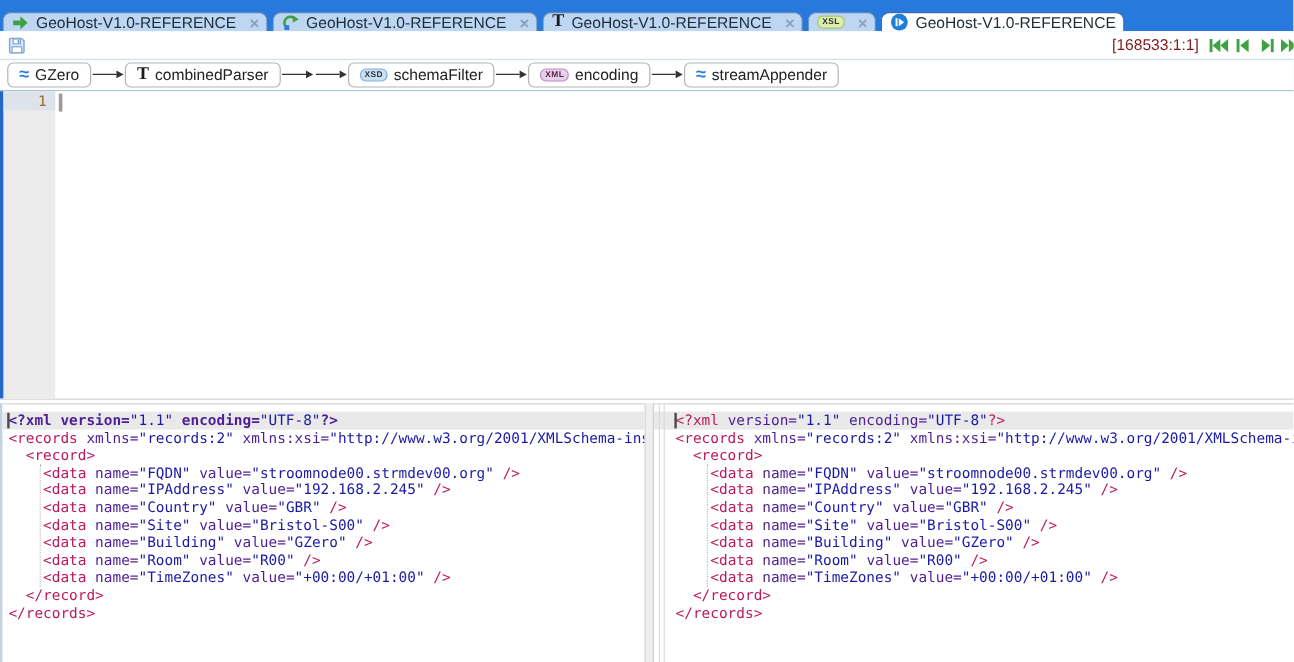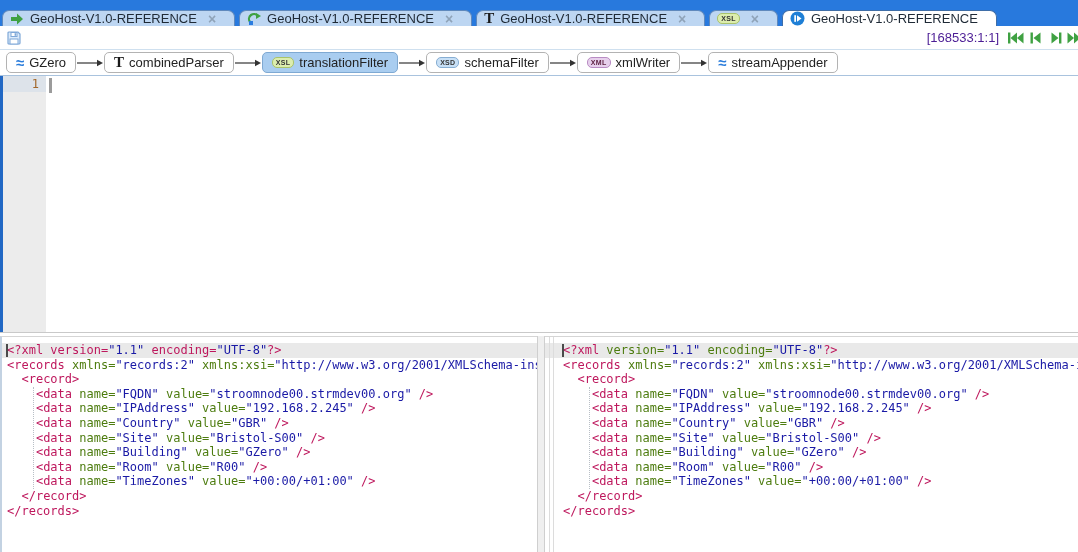--- a/index.html
+++ b/index.html
@@ -11,21 +11,21 @@
   }
   .app { width:1078px; height:552px; display:flex; flex-direction:column; }
 
   
   .tabbar {
     height:26px; background:#2879dd; display:flex; align-items:flex-end;
     padding-left:2px; gap:4px; flex:none;
   }
   .tab {
     height:16px; display:flex; align-items:center; gap:6px;
-    padding:0 18px 0 7px; background:#bdd6f2;
+    padding:0 6px 0 7px; background:#bdd6f2;
     border:1px solid #5f89bd; border-bottom:none;
     border-radius:7px 7px 0 0; font-size:13px; color:#1f2a36;
     white-space:nowrap; cursor:default;
   }
   .tab.active { background:#ffffff; border-color:#3f6ea8; }
   .tab .close { color:#8fa3b8; font-size:14px; line-height:1; margin-left:5px; font-weight:bold; }
   .tab .ticon { display:flex; align-items:center; }
   .serif-t { font-family:"Liberation Serif", serif; font-size:15px; font-weight:bold; color:#1a1a1a; line-height:1; }
 
   .badge {
@@ -36,21 +36,21 @@
   }
   .badge.xsl { background:#dcedae; border:1px solid #a9c36b; }
   .badge.xsd { background:#c8e0f6; border:1px solid #87aed3; }
   .badge.xml { background:#e7d0ec; border:1px solid #b98cc4; color:#5e2242; }
 
   
   .toolbar {
     height:24px; background:#fff; border-bottom:1px solid #cfe0ef;
     display:flex; align-items:center; padding-left:6px; flex:none; position:relative;
   }
-  .step-pos { margin-left:auto; font-size:13px; color:#4c1d95; }
+  .step-pos { margin-left:auto; font-size:13px; color:#7f1d1d; }
   .navgroup { display:flex; gap:3px; margin:0 -6px 0 8px; }
   .navbtn { width:17px; height:16px; display:flex; align-items:center; justify-content:center; }
 
   
   .pipebar {
     height:26px; background:#fff; border-bottom:1px solid #a9c3de;
     box-shadow:0 1px 0 #e3edf6; display:flex; align-items:center;
     padding-left:6px; flex:none;
   }
   .pill {
@@ -84,23 +84,23 @@
   .pane.left { width:537px; border-left:2px solid #c3d2e2; border-top:1px solid #d5d5d5; flex:none; }
   .vsplit { width:8px; background:#efefef; border-left:1px solid #cfcfcf; border-right:1px solid #cfcfcf; flex:none; }
   .pane.right { flex:1; border-top:1px solid #d5d5d5; }
   .pane .gline { position:absolute; top:0; bottom:0; width:0; border-left:1px solid #dcdcdc; }
   .code-line { height:14.6px; line-height:14.6px; white-space:pre; padding-left:5px; }
   .pane.right .code-line { padding-left:18px; }
   .code-line.hl { background:#e9e9e9; }
   .pane-cursor { position:absolute; top:7px; width:1.5px; height:13px; background:#4a4a4a; }
   .indent-guide { position:absolute; border-left:1px dotted #b8bfc6; width:0; }
 
-  .tok-pi   { color:#be185d; }
+  .tok-pi   { color:#4c1d95;font-weight:bold; }
   .tok-tag  { color:#be185d; }
-  .tok-attr { color:#4d7c0f; }
+  .tok-attr { color:#4c1d95; }
   .tok-str  { color:#1a1aa6; }
   .tok-text { color:#333; }
 </style>
 </head>
 <body>
 
 <div class="app">
 
   <div class="tabbar">
     <div class="tab">
@@ -195,39 +195,35 @@
           <polygon points="20,1.8 26,5 20,8.2" fill="#333"></polygon>
         </svg></span>
     <div class="pill">
       <span class="serif-t">T</span>
       <span>combinedParser</span>
     </div>
     <span class="parrow"><svg width="26" height="10">
           <line x1="0" y1="5" x2="20" y2="5" stroke="#333" stroke-width="1.2"></line>
           <polygon points="20,1.8 26,5 20,8.2" fill="#333"></polygon>
         </svg></span>
-    <div class="pill selected">
-      <span class="badge xsl">XSL</span>
-      <span>translationFilter</span>
-    </div>
     <span class="parrow"><svg width="26" height="10">
           <line x1="0" y1="5" x2="20" y2="5" stroke="#333" stroke-width="1.2"></line>
           <polygon points="20,1.8 26,5 20,8.2" fill="#333"></polygon>
         </svg></span>
     <div class="pill">
       <span class="badge xsd">XSD</span>
       <span>schemaFilter</span>
     </div>
     <span class="parrow"><svg width="26" height="10">
           <line x1="0" y1="5" x2="20" y2="5" stroke="#333" stroke-width="1.2"></line>
           <polygon points="20,1.8 26,5 20,8.2" fill="#333"></polygon>
         </svg></span>
     <div class="pill">
       <span class="badge xml">XML</span>
-      <span>xmlWriter</span>
+      <span>encoding</span>
     </div>
     <span class="parrow"><svg width="26" height="10">
           <line x1="0" y1="5" x2="20" y2="5" stroke="#333" stroke-width="1.2"></line>
           <polygon points="20,1.8 26,5 20,8.2" fill="#333"></polygon>
         </svg></span>
     <div class="pill">
       <span class="wave">≈</span>
       <span>streamAppender</span>
     </div>
   </div>

